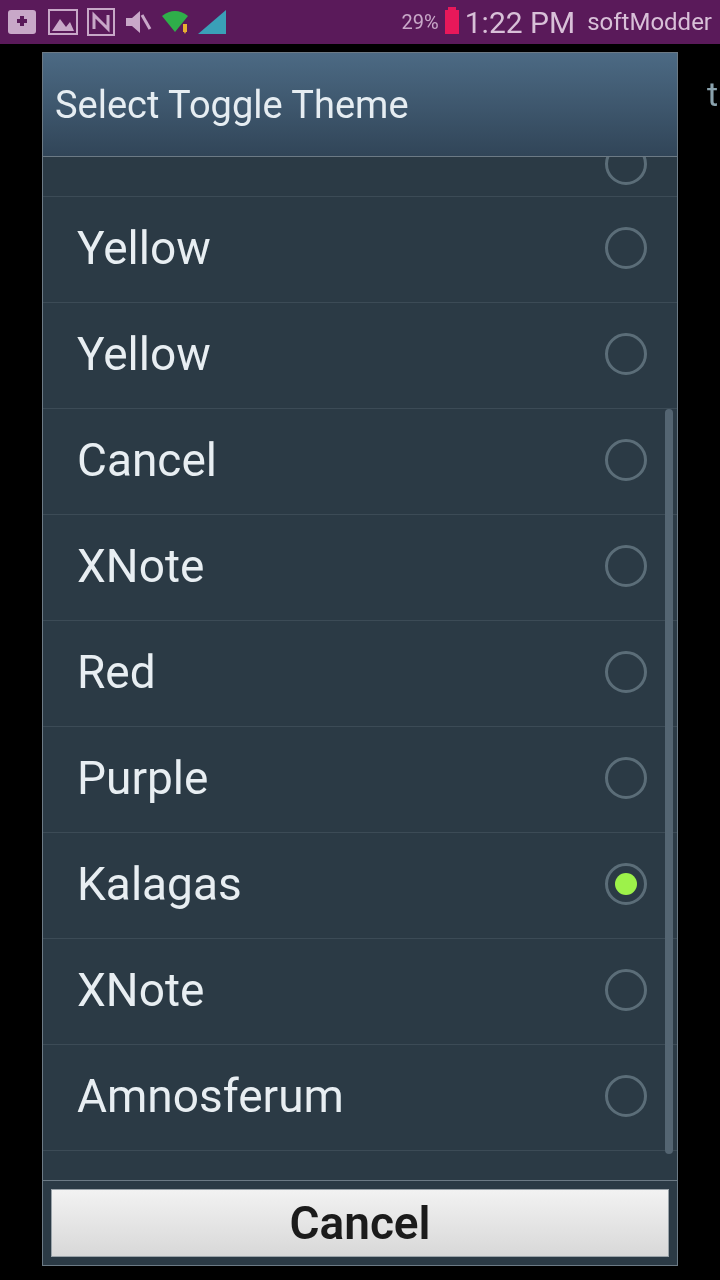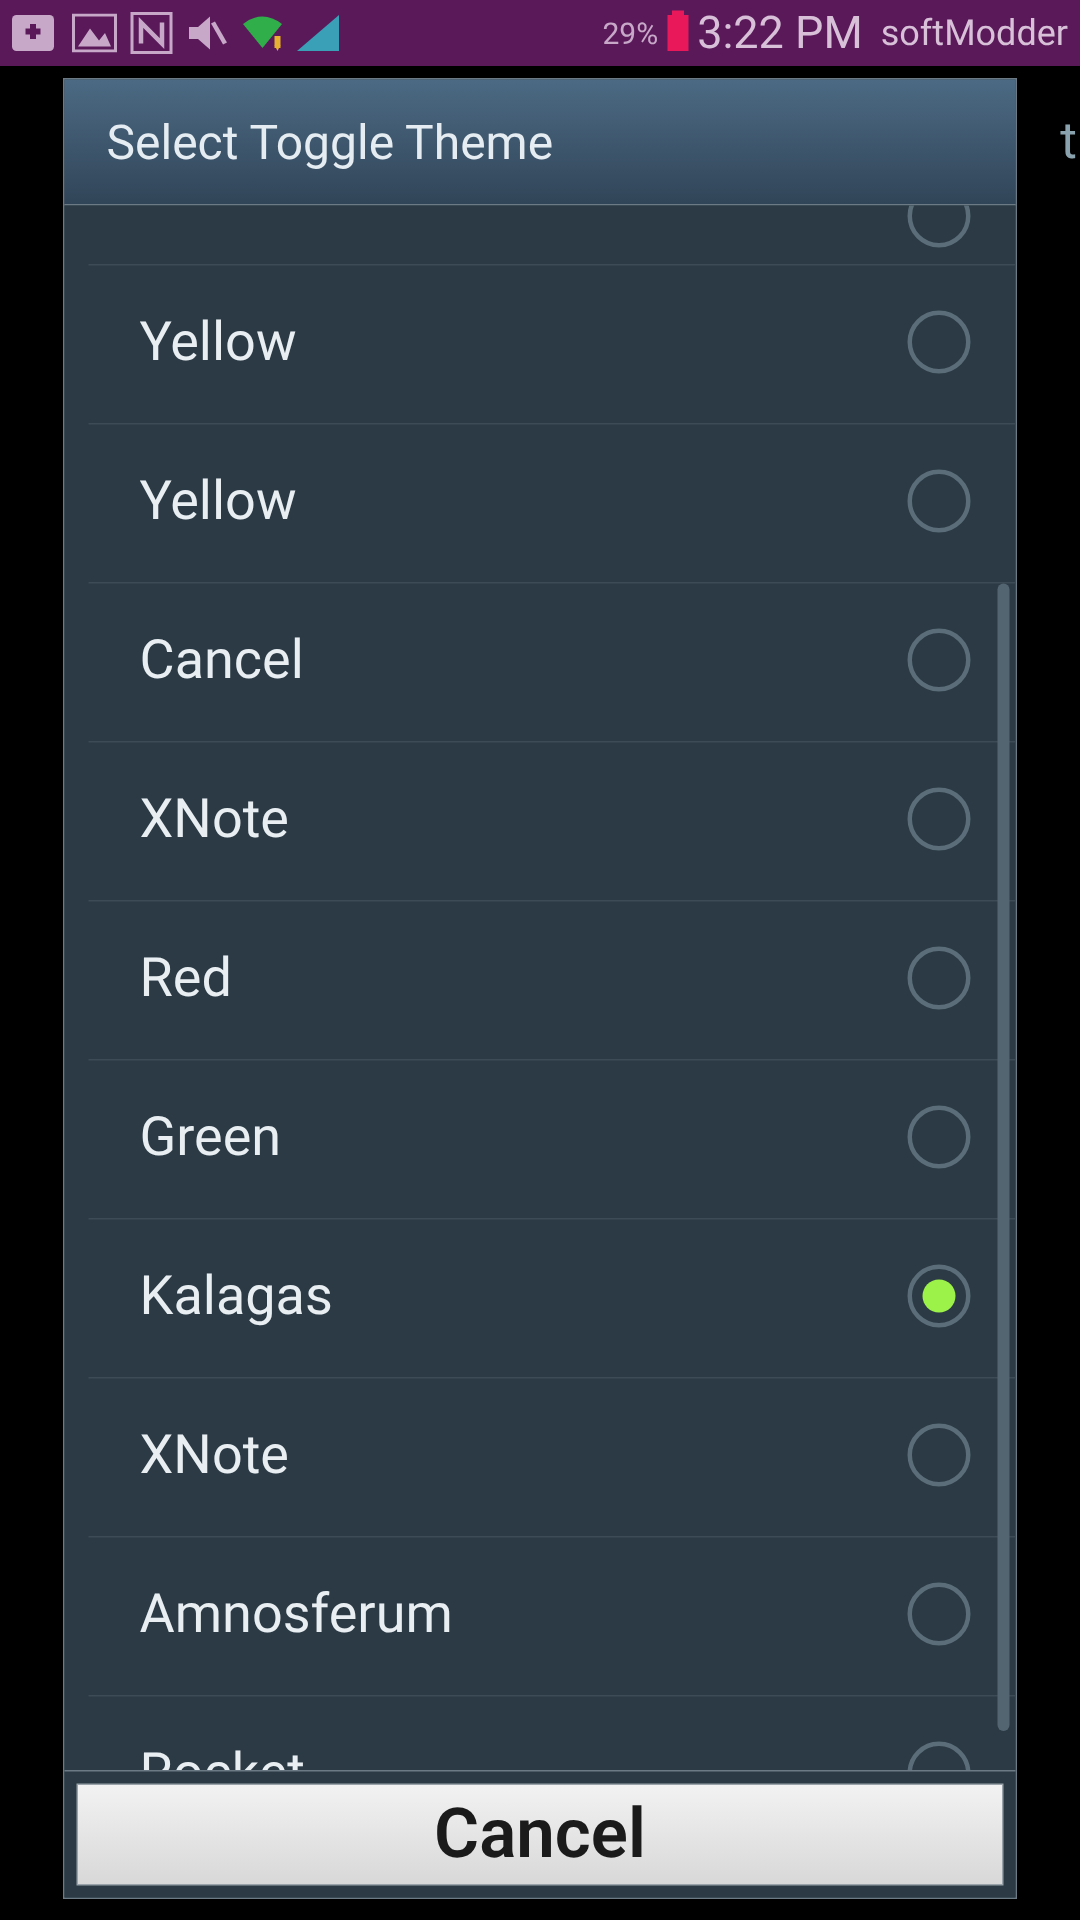--- a/index.html
+++ b/index.html
@@ -32,40 +32,40 @@
 
 .dialog {
   position: absolute;
   left: 42px; right: 42px;
   top: 52px; bottom: 14px;
   background: #2b3a45;
   border: 1px solid #6c7a85;
   display: flex; flex-direction: column;
 }
 .dialog-header {
-  height: 84px;
+  height: 104px;
   display: flex; align-items: center;
-  padding: 0 28px;
+  padding: 0 12px;
   background: linear-gradient(#4c6a84, #314558);
   border-bottom: 1px solid #6c7a85;
-  color: #e6edf2; font-size: 32px; font-weight: 400;
+  color: #e6edf2; font-size: 38px; font-weight: 400;
 }
 .dialog-list {
   flex: 1 1 auto;
   overflow: hidden;
   position: relative;
   background: #2b3a45;
 }
 .list-inner { position: absolute; inset: 0; }
 .item {
   height: 106px;
   display: flex; align-items: center;
   padding: 0 30px 4px 34px;
   border-bottom: 1px solid #3c4b56;
-  color: #e8eef2; font-size: 36px; margin-left: 16px;
+  color: #e8eef2; font-size: 46px;
 }
 .item.partial { height: 40px; align-items: flex-start; padding-top: 0; }
 .item.partial .radio { transform: translateY(-14px); }
 .radio {
   margin-left: auto;
   width: 42px; height: 42px; border-radius: 50%;
   border: 3px solid #5b6d78;
   display: inline-flex; align-items: center; justify-content: center;
 }
 .radio.selected .dot { width: 22px; height: 22px; border-radius: 50%; background: #9df24a; }
@@ -130,21 +130,21 @@
     </span>
     <span class="status-icon">
       <svg width="28" height="24" viewBox="0 0 28 24">
           <polygon points="0,24 28,24 28,0" fill="#3aa0b8"></polygon>
         </svg>
     </span>
   </div>
   <div class="status-right">
     <span class="batt-pct">29%</span>
     <span class="batt-icon"></span>
-    <span class="time">3:22 PM</span>
+    <span class="time">1:22 PM</span>
     <span class="brand">softModder</span>
   </div>
 </div>
 
 <span class="bg-hint-right">t</span>
 
 <div class="dialog">
   <div class="dialog-header">Select Toggle Theme</div>
 
   <div class="dialog-list">
@@ -167,21 +167,21 @@
       </div>
       <div class="item">
         <span class="label">XNote</span>
         <span class="radio"></span>
       </div>
       <div class="item">
         <span class="label">Red</span>
         <span class="radio"></span>
       </div>
       <div class="item">
-        <span class="label">Green</span>
+        <span class="label">Purple</span>
         <span class="radio"></span>
       </div>
       <div class="item">
         <span class="label">Kalagas</span>
         <span class="radio selected">
             <span class="dot"></span>
           </span>
       </div>
       <div class="item">
         <span class="label">XNote</span>

